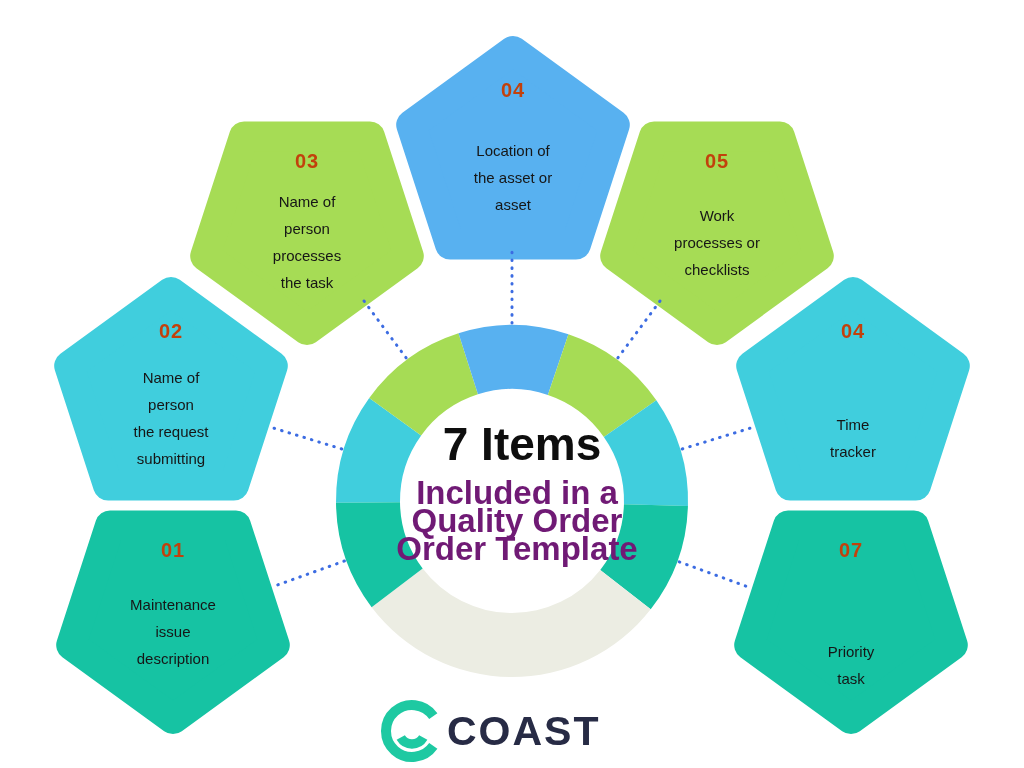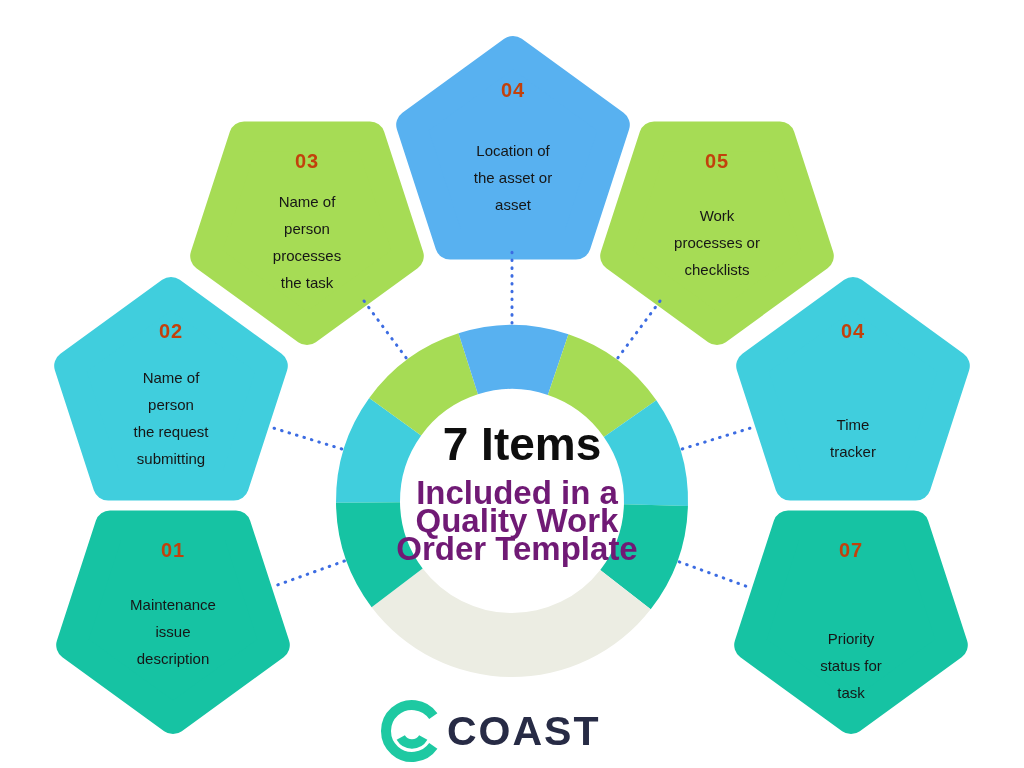--- a/index.html
+++ b/index.html
@@ -64,21 +64,21 @@
         L 600.2572044039529 569.9540852364737 A 112 112 0 0 0 623.9563328845197 504.1272235370397 Z" fill="#16c3a3"></path>
       <path d="M 650.6898926347831 609.3564196573159 A 176 176 0 0 1 371.62522852675977 607.1646058431697
         L 422.6705999715744 568.5592946274717 A 112 112 0 0 0 600.2572044039529 569.9540852364737 Z" fill="#ecede3"></path>
       <path d="M 371.62522852675977 607.1646058431697 A 176 176 0 0 1 336.00965019166983 502.8430340044593
         L 400.0061410310626 502.1728398210196 A 112 112 0 0 0 422.6705999715744 568.5592946274717 Z" fill="#16c3a3"></path>
     </svg>
 
   <div class="center-title">7 Items</div>
   <div class="center-sub" id="center-sub">
       <div>Included in a</div>
-      <div>Quality Work</div>
+      <div>Quality Order</div>
       <div>Order Template</div>
     </div>
 
   <div id="labels">
       <div class="item-number" style="left: 173px; top: 550px;">01</div>
       <div class="item-text" style="left: 173px; top: 631px;">
         <div>Maintenance</div>
         <div>issue</div>
         <div>description</div>
       </div>
@@ -109,21 +109,20 @@
         <div>checklists</div>
       </div>
       <div class="item-number" style="left: 853px; top: 331px;">04</div>
       <div class="item-text" style="left: 853px; top: 418px; margin-top: 20px;">
         <div>Time</div>
         <div>tracker</div>
       </div>
       <div class="item-number" style="left: 851px; top: 550px;">07</div>
       <div class="item-text" style="left: 851px; top: 665px;">
         <div>Priority</div>
-        <div>status for</div>
         <div>task</div>
       </div>
     </div>
 
   <div class="logo">
     <svg width="64" height="64" viewBox="-32 -32 64 64">
       <path id="logo-ring" d="M 21.3 14.9 A 26 26 0 1 1 21.3 -14.9" fill="none" stroke-width="10" stroke="#1ec9a2"></path>
       <path id="logo-smile" d="M -11.26 6.5 A 13 13 0 0 0 11.26 6.5" fill="none" stroke-width="9.5" stroke="#1ec9a2"></path>
     </svg>
     <div class="logo-word" style="color: rgb(39, 43, 69);">COAST</div>

